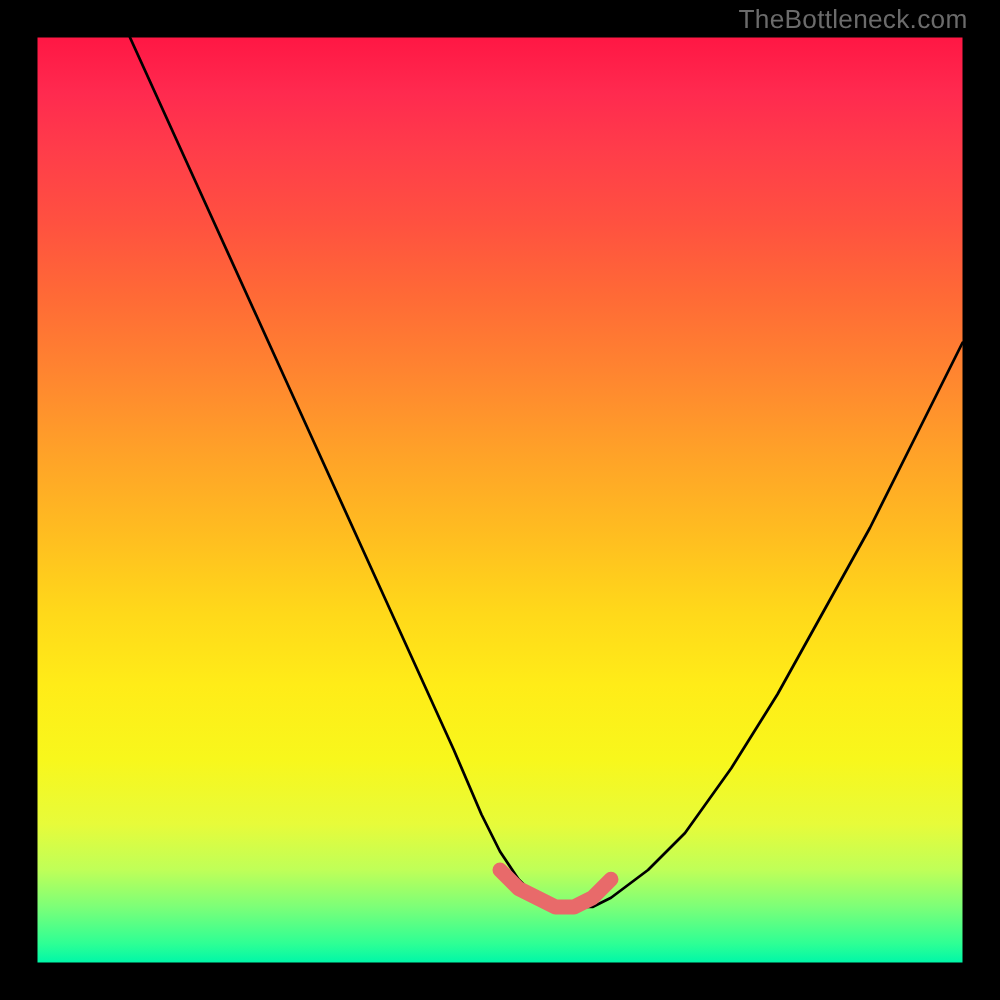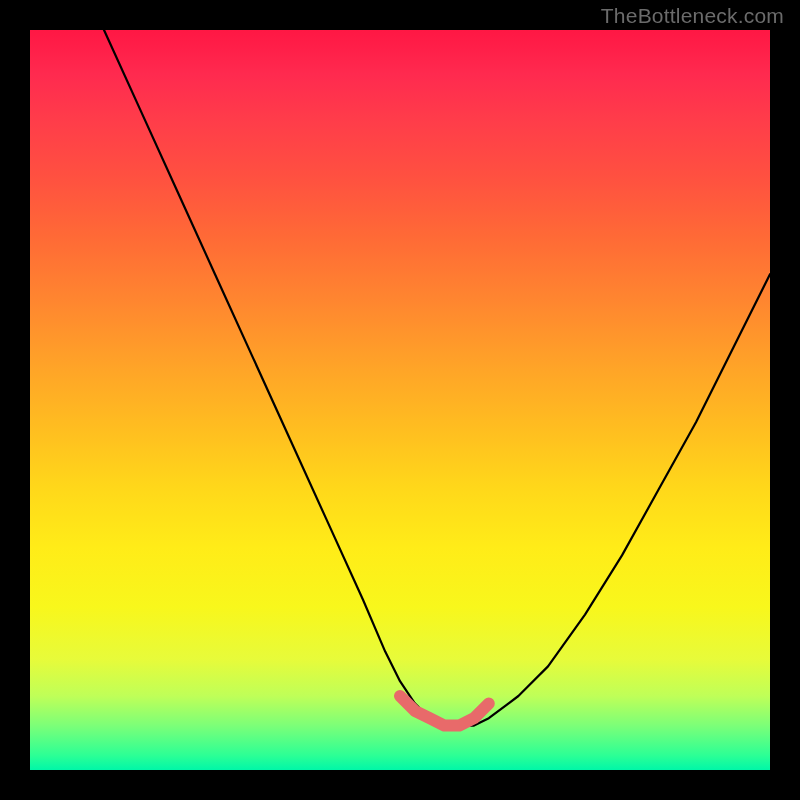--- a/index.html
+++ b/index.html
@@ -39,21 +39,21 @@
       #f8f71c 78%,
       #e7fb3a 85%,
       #bfff58 90%,
       #7cff78 94%,
       #2dff95 98%,
       #00f7a8 100%);
   }
   .watermark {
     position: absolute;
     top: 4px;
-    right: 16px;
+    right: 26px;
     color: #6b6b6b;
     font-size: 21px;
     font-weight: 500;
     letter-spacing: 0.2px;
     user-select: none;
   }
   svg.curves {
     position: absolute;
     left: 0;
     top: 0;

